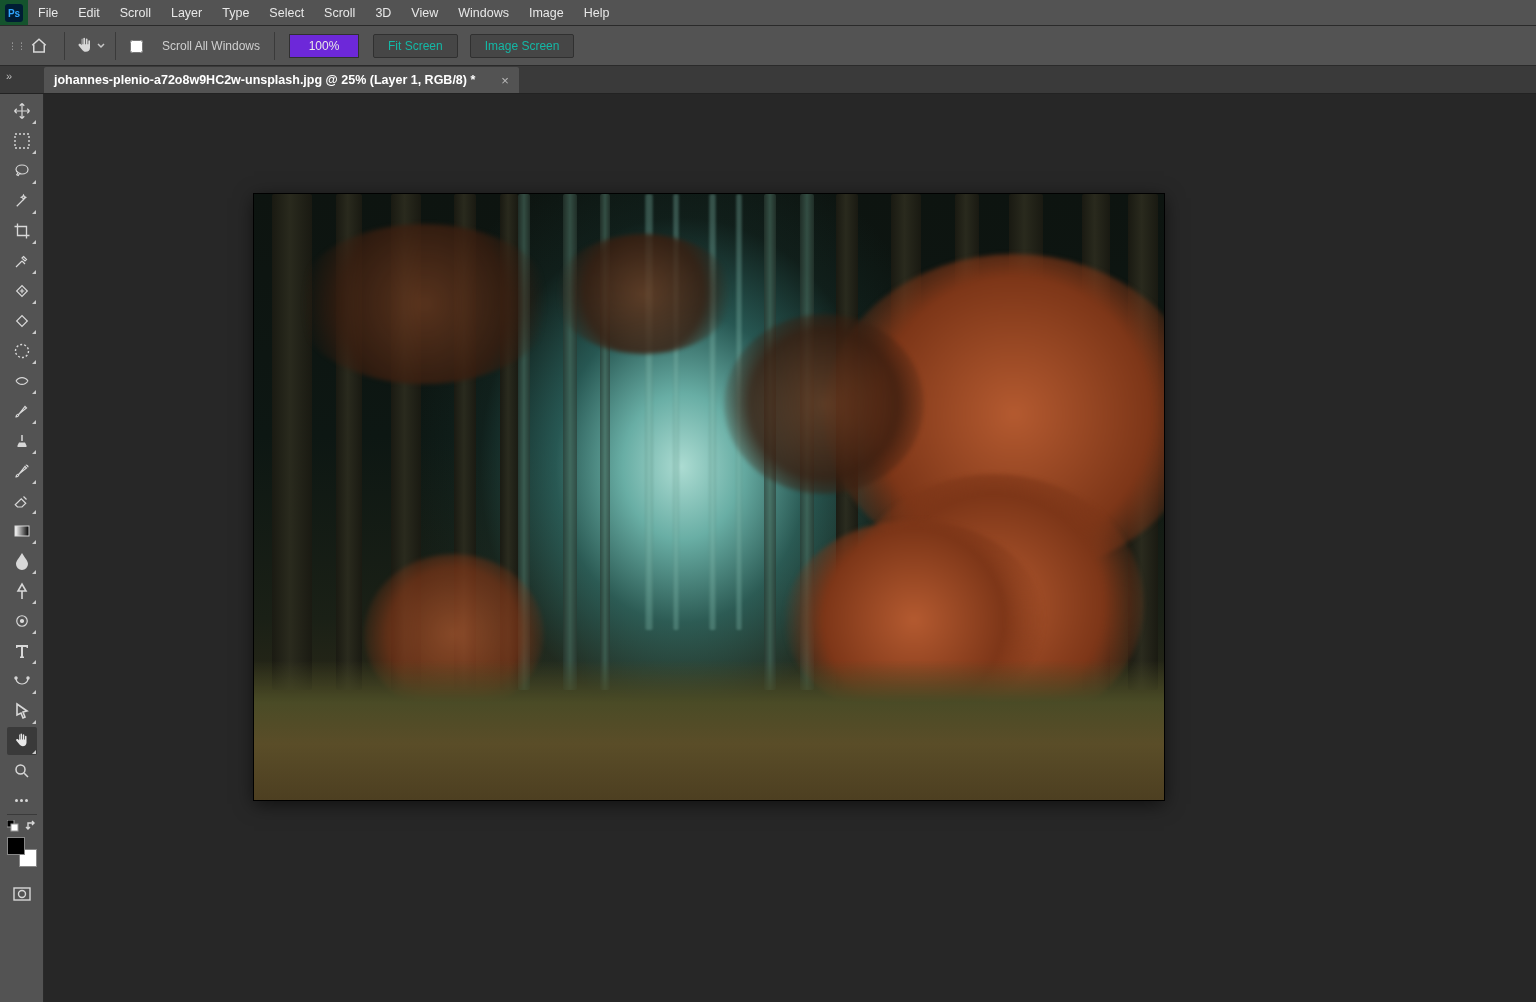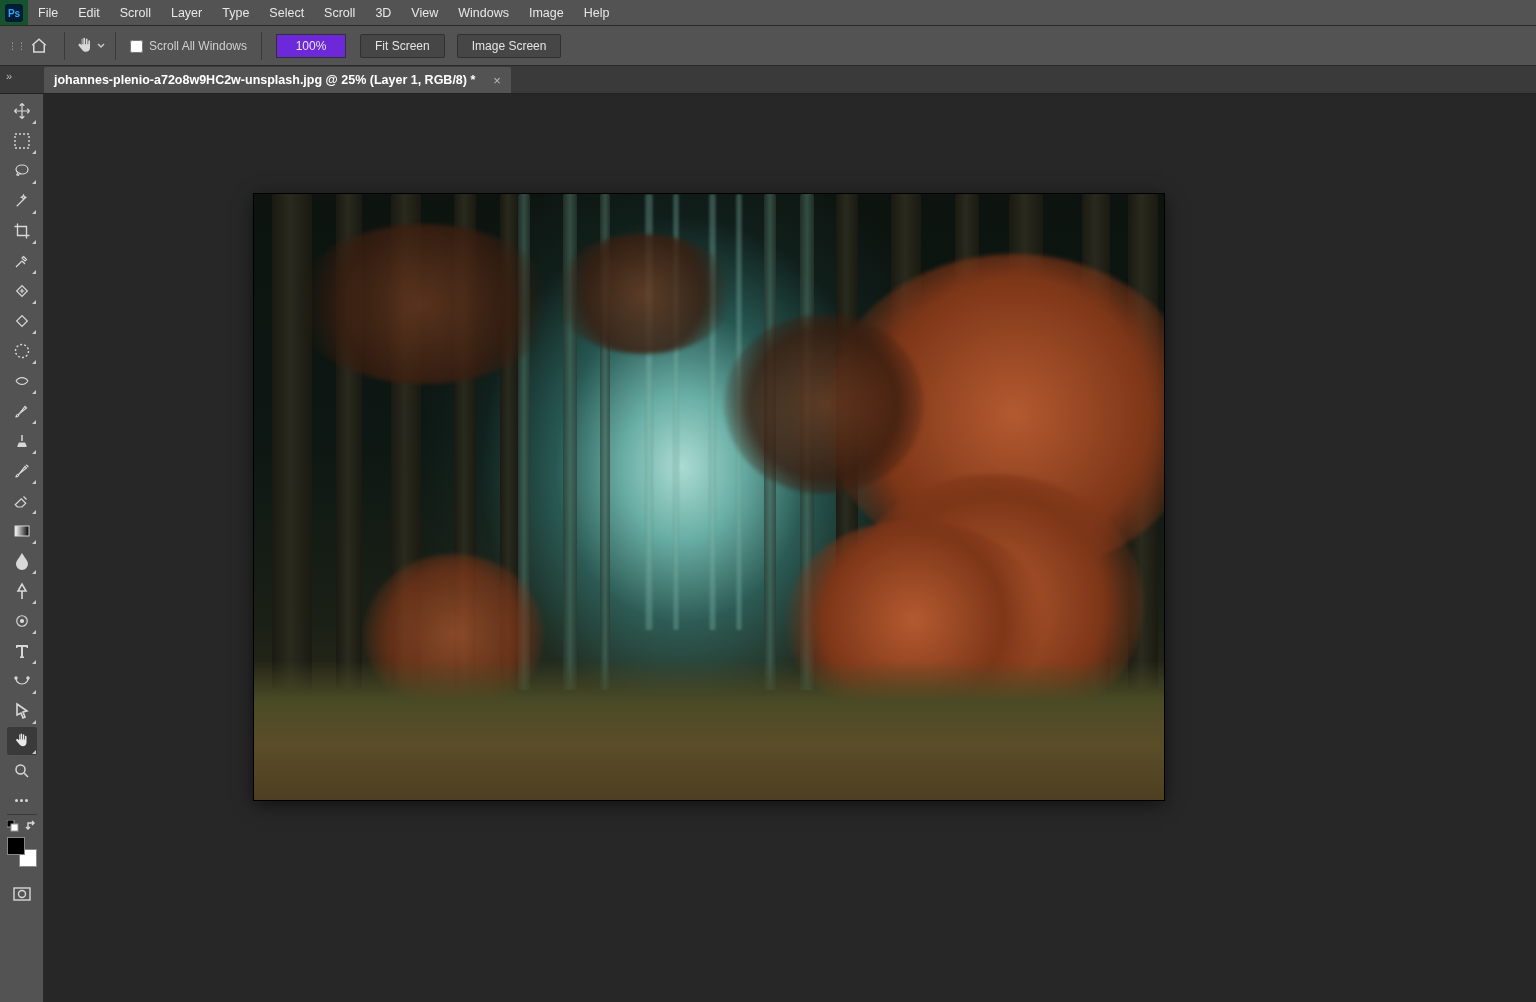--- a/index.html
+++ b/index.html
@@ -9,30 +9,30 @@
 
 .menubar { height: 26px; background: #535353; display: flex; align-items: stretch; padding-left: 0; border-bottom: 1px solid #2a2a2a; }
 .ps-logo { width: 28px; display:flex; align-items:center; justify-content:center; background:#14532d; }
 .ps-logo svg { display:block; }
 .menu-item { padding: 0 10px; display: flex; align-items: center; color: #e8e8e8; font-size: 12.5px; cursor: default; }
 
 
 .optbar { height: 40px; background: #535353; display: flex; align-items: center; gap: 4px; padding-left: 8px; border-bottom: 1px solid #2a2a2a; }
 .home-btn, .tool-ico { width: 34px; height: 30px; display:flex; align-items:center; justify-content:center; border-radius:2px; }
 .vsep { width:1px; height:28px; background:#3a3a3a; margin:0 4px; }
-.opt-check { display:flex; align-items:flex-end; gap:6px; font-size:12px; color:#cfcfcf; padding:0 6px; }
+.opt-check { display:flex; align-items:flex-end; gap:19px; font-size:12px; color:#cfcfcf; padding:0 6px; }
 .opt-check input { width:13px; height:13px; accent-color:#8a8a8a; }
 .zoom-box { width:70px; height:24px; background:#6d28d9; border:1px solid #303030; display:flex; align-items:center; justify-content:center; font-size:12px; color:#e8e8e8; margin:0 6px; }
-.ob-btn { height:24px; padding:0 14px; background:#464646; border:1px solid #303030; color:#e5e5e5; font-size:12px; display:flex; align-items:center; justify-content:center; margin:0 4px; border-radius:2px; }
+.ob-btn { height:24px; padding:0 14px; background:#464646; border:1px solid #303030; color:#14b8a6; font-size:12px; display:flex; align-items:center; justify-content:center; margin:0 4px; border-radius:2px; }
 .flyhdl { width: 10px; height: 28px; display:flex; align-items:center; color:#b0b0b0; font-size:9px; }
 
 
 .tabstrip { height: 28px; background: #3a3a3a; display:flex; align-items:flex-end; padding-left: 44px; border-bottom:1px solid #222; position:relative; }
 .expand-handle { position:absolute; left:6px; top:4px; font-size:11px; color:#bdbdbd; }
-.doc-tab { height: 26px; background:#535353; display:flex; align-items:center; padding:0 10px; font-size:12.5px; color:#fff; border-top-left-radius:2px; border-top-right-radius:2px; gap:18px; }
+.doc-tab { height: 26px; background:#535353; display:flex; align-items:center; padding:0 10px; font-size:12.5px; color:#fff; border-top-left-radius:2px; border-top-right-radius:2px; gap:26px; }
 .doc-tab .close { font-size:13px; color:#bbb; }
 .doc-tab .title { font-weight:600; color:#fff; }
 
 
 .workarea { display:flex; height: calc(1002px - 26px - 40px - 28px); }
 .toolbar { width: 44px; background:#535353; border-right:1px solid #2a2a2a; display:flex; flex-direction:column; align-items:center; padding-top:2px; }
 .tool { width:30px; height:28px; margin:1px 0; display:flex; align-items:center; justify-content:center; position:relative; border-radius:2px; }
 .tool.active { background:#3a3a3a; }
 .tool .tri { position:absolute; right:1px; bottom:1px; width:0; height:0; border-left:4px solid transparent; border-bottom:4px solid #c8c8c8; }
 .tool-sep { width:30px; height:1px; background:#3a3a3a; margin:4px 0; }

